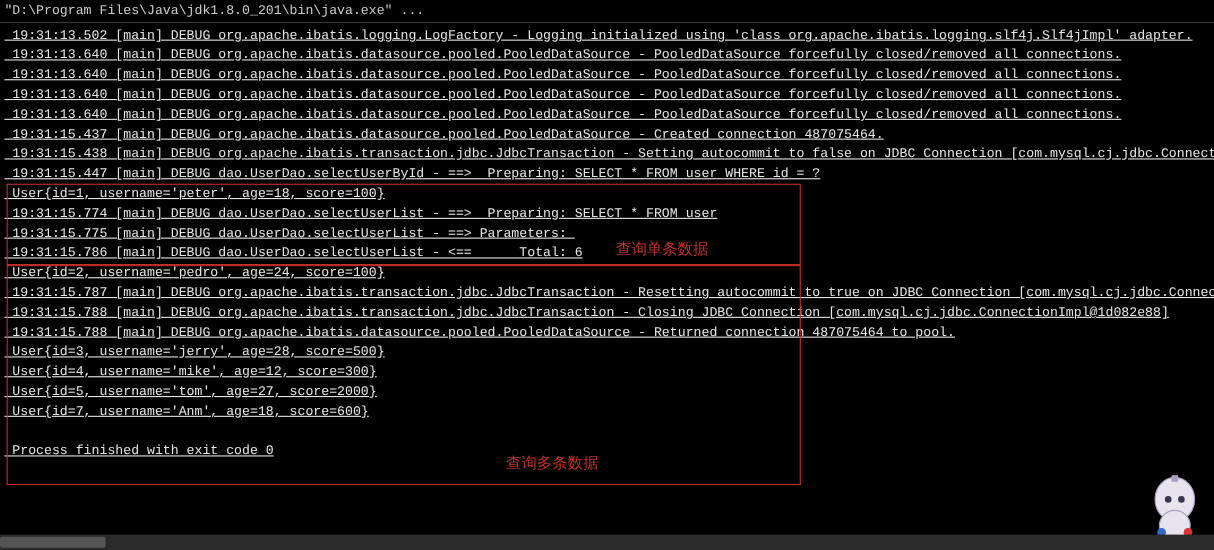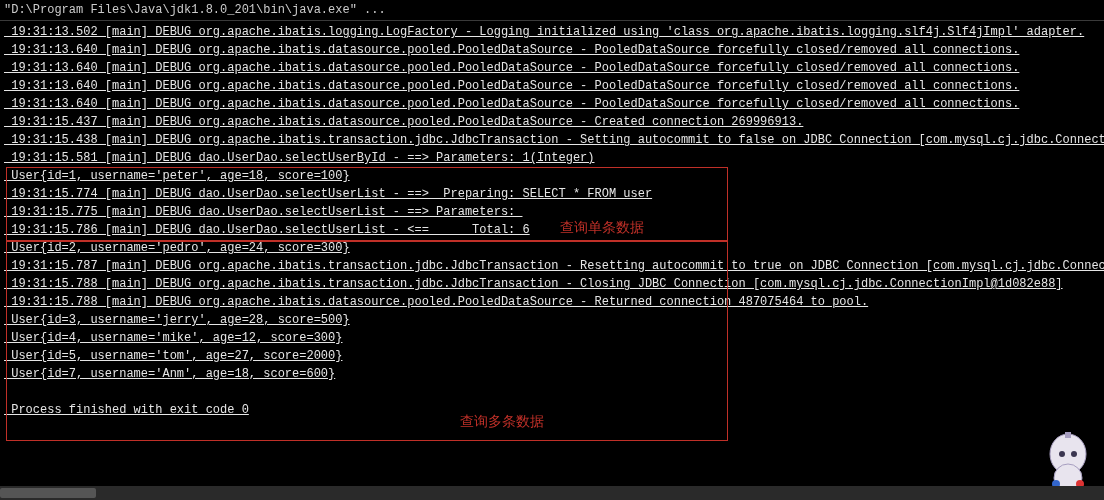--- a/index.html
+++ b/index.html
@@ -80,28 +80,28 @@
 <div class="console">
 
   <div class="titlebar">"D:\Program Files\Java\jdk1.8.0_201\bin\java.exe" ...</div>
 
   <div class="output">
     <div class="line"> 19:31:13.502 [main] DEBUG org.apache.ibatis.logging.LogFactory - Logging initialized using 'class org.apache.ibatis.logging.slf4j.Slf4jImpl' adapter.</div>
     <div class="line"> 19:31:13.640 [main] DEBUG org.apache.ibatis.datasource.pooled.PooledDataSource - PooledDataSource forcefully closed/removed all connections.</div>
     <div class="line"> 19:31:13.640 [main] DEBUG org.apache.ibatis.datasource.pooled.PooledDataSource - PooledDataSource forcefully closed/removed all connections.</div>
     <div class="line"> 19:31:13.640 [main] DEBUG org.apache.ibatis.datasource.pooled.PooledDataSource - PooledDataSource forcefully closed/removed all connections.</div>
     <div class="line"> 19:31:13.640 [main] DEBUG org.apache.ibatis.datasource.pooled.PooledDataSource - PooledDataSource forcefully closed/removed all connections.</div>
-    <div class="line"> 19:31:15.437 [main] DEBUG org.apache.ibatis.datasource.pooled.PooledDataSource - Created connection 269996913.</div>
+    <div class="line"> 19:31:15.437 [main] DEBUG org.apache.ibatis.datasource.pooled.PooledDataSource - Created connection 487075464.</div>
     <div class="line"> 19:31:15.438 [main] DEBUG org.apache.ibatis.transaction.jdbc.JdbcTransaction - Setting autocommit to false on JDBC Connection [com.mysql.cj.jdbc.ConnectionI</div>
-    <div class="line"> 19:31:15.581 [main] DEBUG dao.UserDao.selectUserById - ==&gt; Parameters: 1(Integer)</div>
+    <div class="line"> 19:31:15.447 [main] DEBUG dao.UserDao.selectUserById - ==&gt;  Preparing: SELECT * FROM user WHERE id = ?</div>
     <div class="line"> User{id=1, username='peter', age=18, score=100}</div>
     <div class="line"> 19:31:15.774 [main] DEBUG dao.UserDao.selectUserList - ==&gt;  Preparing: SELECT * FROM user</div>
     <div class="line"> 19:31:15.775 [main] DEBUG dao.UserDao.selectUserList - ==&gt; Parameters: </div>
     <div class="line"> 19:31:15.786 [main] DEBUG dao.UserDao.selectUserList - &lt;==      Total: 6</div>
-    <div class="line"> User{id=2, username='pedro', age=24, score=300}</div>
+    <div class="line"> User{id=2, username='pedro', age=24, score=100}</div>
     <div class="line"> 19:31:15.787 [main] DEBUG org.apache.ibatis.transaction.jdbc.JdbcTransaction - Resetting autocommit to true on JDBC Connection [com.mysql.cj.jdbc.Connection</div>
     <div class="line"> 19:31:15.788 [main] DEBUG org.apache.ibatis.transaction.jdbc.JdbcTransaction - Closing JDBC Connection [com.mysql.cj.jdbc.ConnectionImpl@1d082e88]</div>
     <div class="line"> 19:31:15.788 [main] DEBUG org.apache.ibatis.datasource.pooled.PooledDataSource - Returned connection 487075464 to pool.</div>
     <div class="line"> User{id=3, username='jerry', age=28, score=500}</div>
     <div class="line"> User{id=4, username='mike', age=12, score=300}</div>
     <div class="line"> User{id=5, username='tom', age=27, score=2000}</div>
     <div class="line"> User{id=7, username='Anm', age=18, score=600}</div>
     <div class="line"></div>
     <div class="line"> Process finished with exit code 0</div>
 

